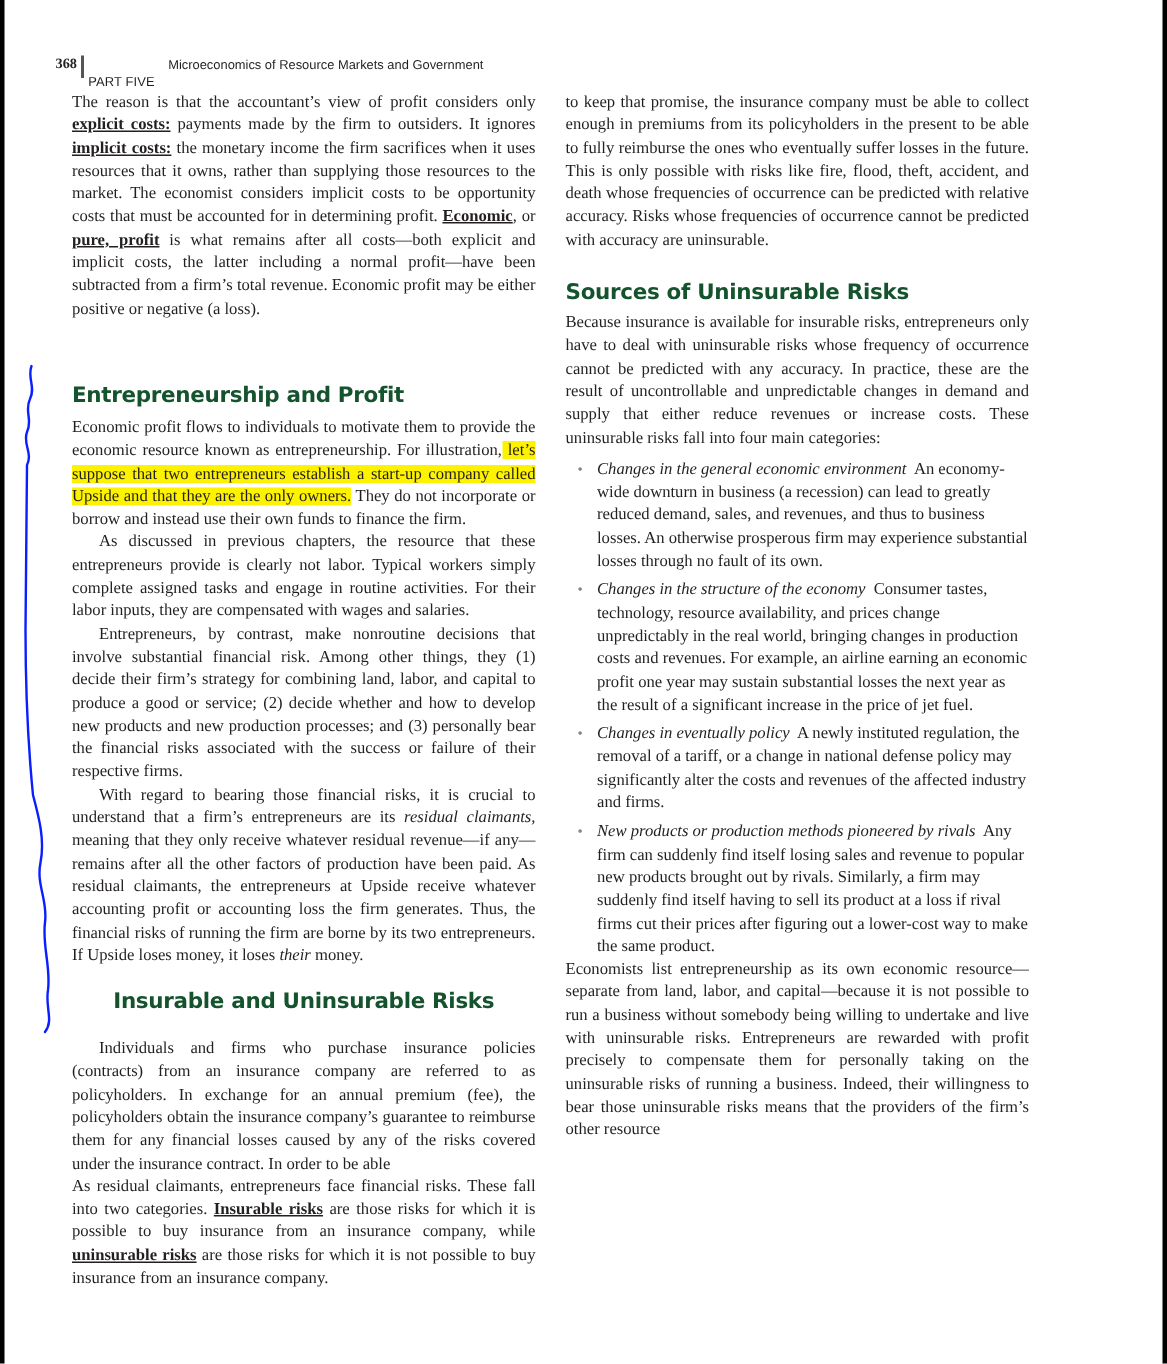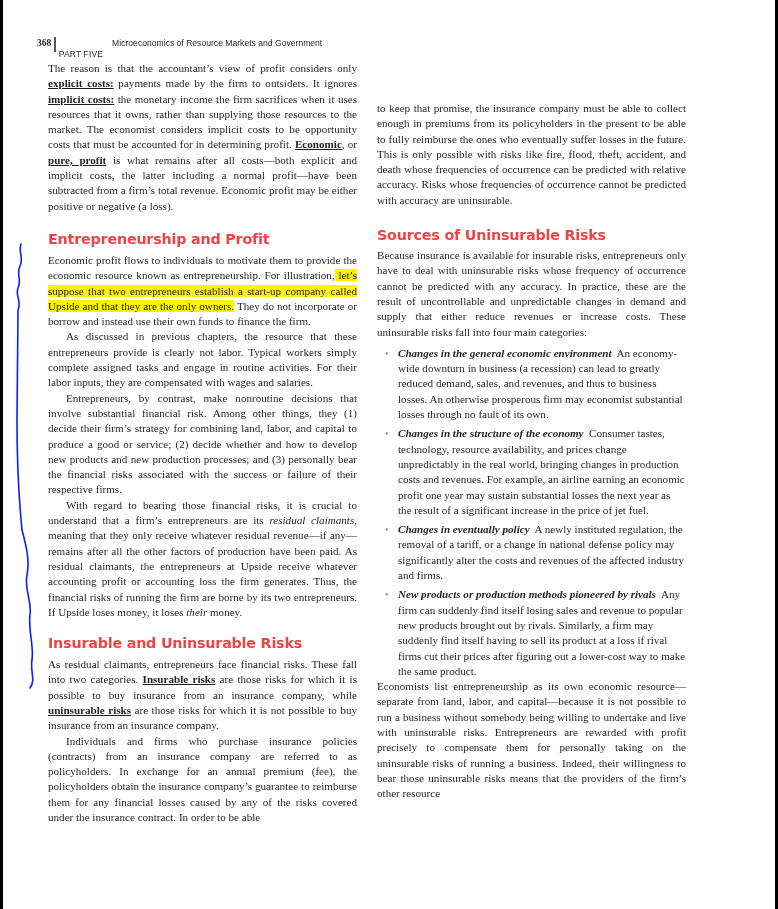--- a/index.html
+++ b/index.html
@@ -18,85 +18,85 @@
       display: flex; align-items: flex-start;
       font-size: 9.2px; line-height: 12px;
     }
     .running-head .page-num { font-family: "Liberation Serif", serif; font-weight: bold; font-size: 9.5px; }
     .running-head .sep { display: inline-block; width: 1.5px; height: 15px; background: #555; margin: 0 3px 0 3px; }
     .running-head .part { font-family: "Liberation Sans", sans-serif; font-size: 8.6px; letter-spacing: 0.1px; margin-top: 11px; }
     .running-head .chap { font-family: Liberation Sans, sans-serif; font-size: 8.6px; margin-left: 9px; }
 
     .col { position: absolute; }
     .col-left { left: 48px; top: 61px; width: 309px; }
-    .col-right { left: 377px; top: 61px; width: 309px; margin-top: 40px; }
+    .col-right { left: 377px; top: 61px; width: 309px; }
 
     p.txt {
       margin: 0; font-size: 11.1px; line-height: 15.3px;
       text-align: justify; hyphens: none;
     }
     p.txt.indent { text-indent: 18px; }
     b { font-weight: bold; text-decoration: underline; }
     i { font-style: italic; margin-top: 40px; }
 
     h2.section {
       margin: 0; font-family: "DejaVu Sans", "Liberation Sans", sans-serif;
       font-weight: bold; font-size: 14.3px; line-height: 18px;
-      color: #ef4444; letter-spacing: -0.2px;
+      color: #14532d; letter-spacing: -0.2px;
     }
 
     .hl { background: #fdf200; }
 
     ul.bullets { list-style: none; margin: 0; padding: 0; }
     ul.bullets li {
       position: relative; padding-left: 21px; margin: 0;
       font-size: 11.1px; line-height: 15.3px; text-align: left;
     }
     ul.bullets li .dot {
       position: absolute; left: 8px; top: 0; color: #888; font-size: 10px;
     }
-    ul.bullets li .lead { font-weight: bold; font-style: italic; }
+    ul.bullets li .lead { font-weight: normal; font-style: italic; }
 
     svg.annotation { position: absolute; left: 0; top: 0; pointer-events: none; }
   </style>
 </head>
 <body>
 
 <div class="border-left"></div>
 <div class="border-right"></div>
 
 <div class="running-head">
   <span class="page-num">368</span>
   <span class="sep"></span>
   <span class="part">PART FIVE</span>
   <span class="chap">Microeconomics of Resource Markets and Government</span>
 </div>
 
 <div class="col col-left">
   <p class="txt"><span>The reason is that the accountant’s view of profit considers only </span><b>explicit costs:</b><span> payments made by the firm to outsiders. It ignores </span><b>implicit costs:</b><span> the monetary income the firm sacrifices when it uses resources that it owns, rather than supplying those resources to the market. The economist considers implicit costs to be opportunity costs that must be accounted for in determining profit. </span><b>Economic</b><span>, or </span><b>pure, profit</b><span> is what remains after all costs—both explicit and implicit costs, the latter including a normal profit—have been subtracted from a firm’s total revenue. Economic profit may be either positive or negative (a loss).</span></p>
 
-  <h2 class="section" style="margin-top:16px;margin-bottom:5px;">Entrepreneurship and Profit</h2>
+  <h2 class="section" style="margin-top:41px;margin-bottom:5px;">Entrepreneurship and Profit</h2>
   <p class="txt"><span>Economic profit flows to individuals to motivate them to provide the economic resource known as entrepreneurship. For illustration,</span><span class="hl"> let’s suppose that two entrepreneurs establish a start-up company called Upside and that they are the only owners.</span><span> They do not incorporate or borrow and instead use their own funds to finance the firm.</span></p>
   <p class="txt indent">As discussed in previous chapters, the resource that these entrepreneurs provide is clearly not labor. Typical workers simply complete assigned tasks and engage in routine activities. For their labor inputs, they are compensated with wages and salaries.</p>
   <p class="txt indent">Entrepreneurs, by contrast, make nonroutine decisions that involve substantial financial risk. Among other things, they (1) decide their firm’s strategy for combining land, labor, and capital to produce a good or service; (2) decide whether and how to develop new products and new production processes; and (3) personally bear the financial risks associated with the success or failure of their respective firms.</p>
   <p class="txt indent"><span>With regard to bearing those financial risks, it is crucial to understand that a firm’s entrepreneurs are its </span><i>residual claimants,</i><span> meaning that they only receive whatever residual revenue—if any—remains after all the other factors of production have been paid. As residual claimants, the entrepreneurs at Upside receive whatever accounting profit or accounting loss the firm generates. Thus, the financial risks of running the firm are borne by its two entrepreneurs. If Upside loses money, it loses </span><i>their</i><span> money.</span></p>
 
-  <h2 class="section" style="margin-top:14px;margin-bottom:5px;">Insurable and Uninsurable Risks</h2>
+  <h2 class="section" style="margin-top:14px;margin-bottom:15px;text-align:center;">Insurable and Uninsurable Risks</h2>
+  <p class="txt indent">Individuals and firms who purchase insurance policies (contracts) from an insurance company are referred to as policyholders. In exchange for an annual premium (fee), the policyholders obtain the insurance company’s guarantee to reimburse them for any financial losses caused by any of the risks covered under the insurance contract. In order to be able</p>
   <p class="txt"><span>As residual claimants, entrepreneurs face financial risks. These fall into two categories. </span><b>Insurable risks</b><span> are those risks for which it is possible to buy insurance from an insurance company, while </span><b>uninsurable risks</b><span> are those risks for which it is not possible to buy insurance from an insurance company.</span></p>
-  <p class="txt indent">Individuals and firms who purchase insurance policies (contracts) from an insurance company are referred to as policyholders. In exchange for an annual premium (fee), the policyholders obtain the insurance company’s guarantee to reimburse them for any financial losses caused by any of the risks covered under the insurance contract. In order to be able</p>
 </div>
 
 <div class="col col-right">
   <p class="txt">to keep that promise, the insurance company must be able to collect enough in premiums from its policyholders in the present to be able to fully reimburse the ones who eventually suffer losses in the future. This is only possible with risks like fire, flood, theft, accident, and death whose frequencies of occurrence can be predicted with relative accuracy. Risks whose frequencies of occurrence cannot be predicted with accuracy are uninsurable.</p>
 
   <h2 class="section" style="margin-top:18px;margin-bottom:4px;">Sources of Uninsurable Risks</h2>
   <p class="txt">Because insurance is available for insurable risks, entrepreneurs only have to deal with uninsurable risks whose frequency of occurrence cannot be predicted with any accuracy. In practice, these are the result of uncontrollable and unpredictable changes in demand and supply that either reduce revenues or increase costs. These uninsurable risks fall into four main categories:</p>
 
   <ul class="bullets" style="margin-top:6px;">
-    <li style="margin-bottom:4px;"><span class="dot">•</span><span class="lead">Changes in the general economic environment</span>&nbsp; <span>An economy-wide downturn in business (a recession) can lead to greatly reduced demand, sales, and revenues, and thus to business losses. An otherwise prosperous firm may economist substantial losses through no fault of its own.</span></li>
+    <li style="margin-bottom:4px;"><span class="dot">•</span><span class="lead">Changes in the general economic environment</span>&nbsp; <span>An economy-wide downturn in business (a recession) can lead to greatly reduced demand, sales, and revenues, and thus to business losses. An otherwise prosperous firm may experience substantial losses through no fault of its own.</span></li>
     <li style="margin-bottom:4px;"><span class="dot">•</span><span class="lead">Changes in the structure of the economy</span>&nbsp; <span>Consumer tastes, technology, resource availability, and prices change unpredictably in the real world, bringing changes in production costs and revenues. For example, an airline earning an economic profit one year may sustain substantial losses the next year as the result of a significant increase in the price of jet fuel.</span></li>
     <li style="margin-bottom:4px;"><span class="dot">•</span><span class="lead">Changes in eventually policy</span>&nbsp; <span>A newly instituted regulation, the removal of a tariff, or a change in national defense policy may significantly alter the costs and revenues of the affected industry and firms.</span></li>
     <li><span class="dot">•</span><span class="lead">New products or production methods pioneered by rivals</span>&nbsp; <span>Any firm can suddenly find itself losing sales and revenue to popular new products brought out by rivals. Similarly, a firm may suddenly find itself having to sell its product at a loss if rival firms cut their prices after figuring out a lower-cost way to make the same product.</span></li>
   </ul>
 
   <p class="txt">Economists list entrepreneurship as its own economic resource—separate from land, labor, and capital—because it is not possible to run a business without somebody being willing to undertake and live with uninsurable risks. Entrepreneurs are rewarded with profit precisely to compensate them for personally taking on the uninsurable risks of running a business. Indeed, their willingness to bear those uninsurable risks means that the providers of the firm’s other resource</p>
 </div>
 
 <svg class="annotation" width="778" height="909">
   <path d="M21,244 C18,252 24,258 20,266 C16,274 22,280 18,288 C15,296 22,302 18,310 L17,420 C17,460 19,500 22,530 C26,545 30,560 27,575 C24,590 32,600 30,615 C28,630 34,645 32,660 C30,672 36,680 30,688" fill="none" stroke="#0a1eff" stroke-width="1.6" stroke-linecap="round" stroke-linejoin="round"></path>

